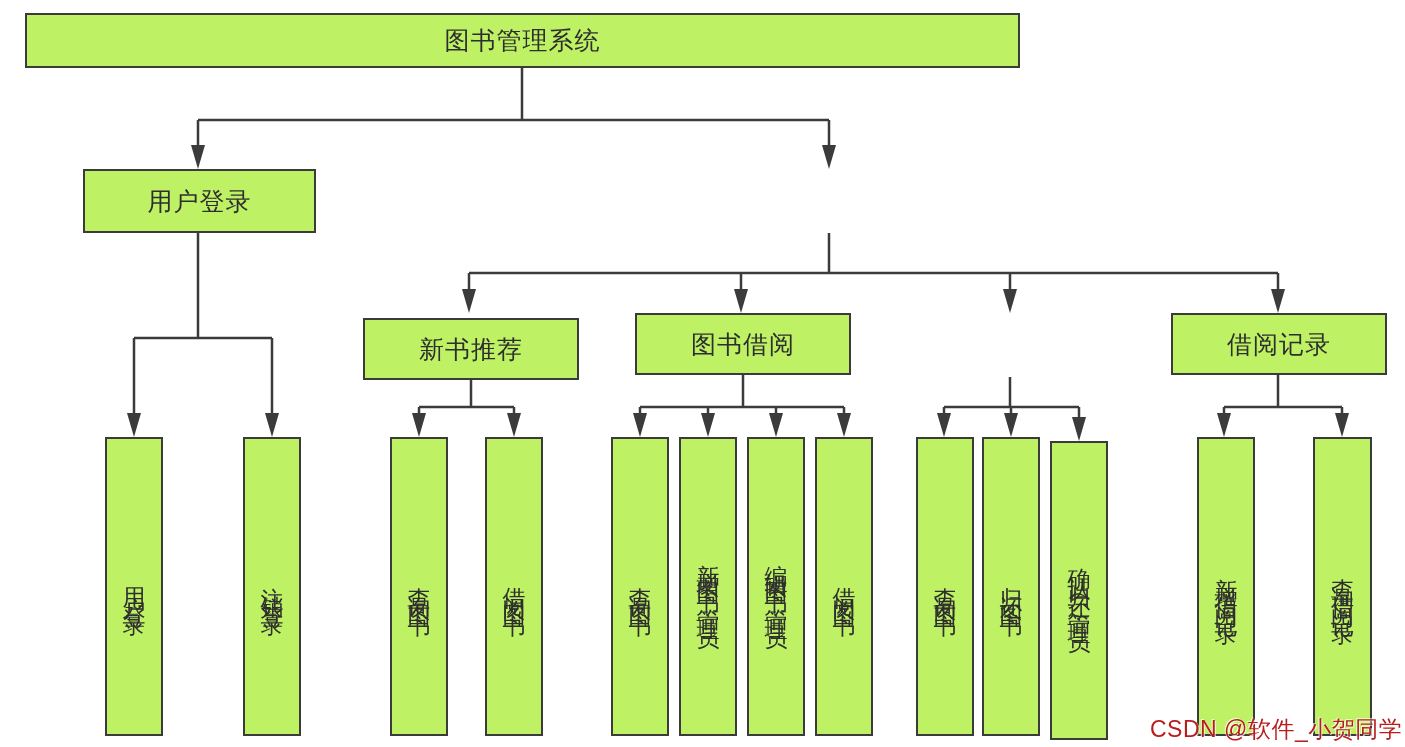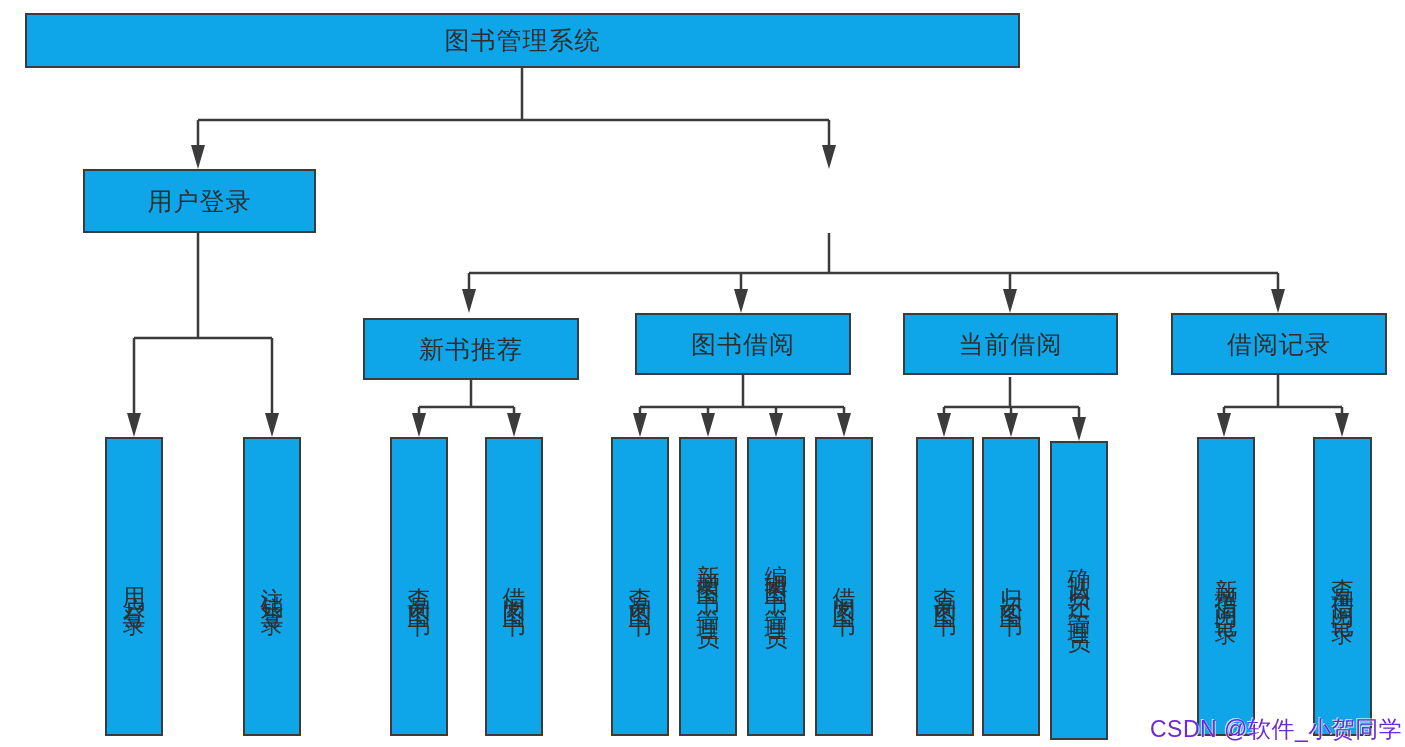--- a/index.html
+++ b/index.html
@@ -17,21 +17,21 @@
   }
   .connectors {
     position: absolute;
     left: 0;
     top: 0;
     z-index: 1;
   }
   .node {
     position: absolute;
     box-sizing: border-box;
-    background: #0ea5e9;
+    background: #bef264;
     border: 2.5px solid #3b3b3b;
     display: flex;
     align-items: center;
     justify-content: center;
     color: #2e2e2e;
     z-index: 2;
   }
   .h-label {
     font-size: 25px;
     letter-spacing: 1px;
@@ -42,21 +42,21 @@
     font-size: 23px;
     letter-spacing: 9px;
     line-height: 1;
     white-space: nowrap;
   }
   .watermark {
     position: absolute;
     left: 1150px;
     top: 714px;
     font-size: 23px;
-    color: #6d28d9;
+    color: #b91c1c;
     letter-spacing: 0.5px;
     white-space: nowrap;
     z-index: 5;
     text-shadow: 1px 1px 0 rgba(255,255,255,0.75), -1px -1px 0 rgba(255,255,255,0.75);
   }
 </style>
 </head>
 <body>
 
 <div class="canvas">
@@ -108,23 +108,20 @@
   <div class="node" style="left:83px; top:169px; width:233px; height:64px;">
     <span class="h-label">用户登录</span>
   </div>
 
   <div class="node" style="left:363px; top:318px; width:216px; height:62px;">
     <span class="h-label">新书推荐</span>
   </div>
   <div class="node" style="left:635px; top:313px; width:216px; height:62px;">
     <span class="h-label">图书借阅</span>
   </div>
-  <div class="node" style="left:903px; top:313px; width:215px; height:62px;">
-    <span class="h-label">当前借阅</span>
-  </div>
   <div class="node" style="left:1171px; top:313px; width:216px; height:62px;">
     <span class="h-label">借阅记录</span>
   </div>
 
   <div class="node" style="left:105px; top:437px; width:58px; height:299px;">
     <span class="v-label">用户登录</span>
   </div>
   <div class="node" style="left:243px; top:437px; width:58px; height:299px;">
     <span class="v-label">注销登录</span>
   </div>

